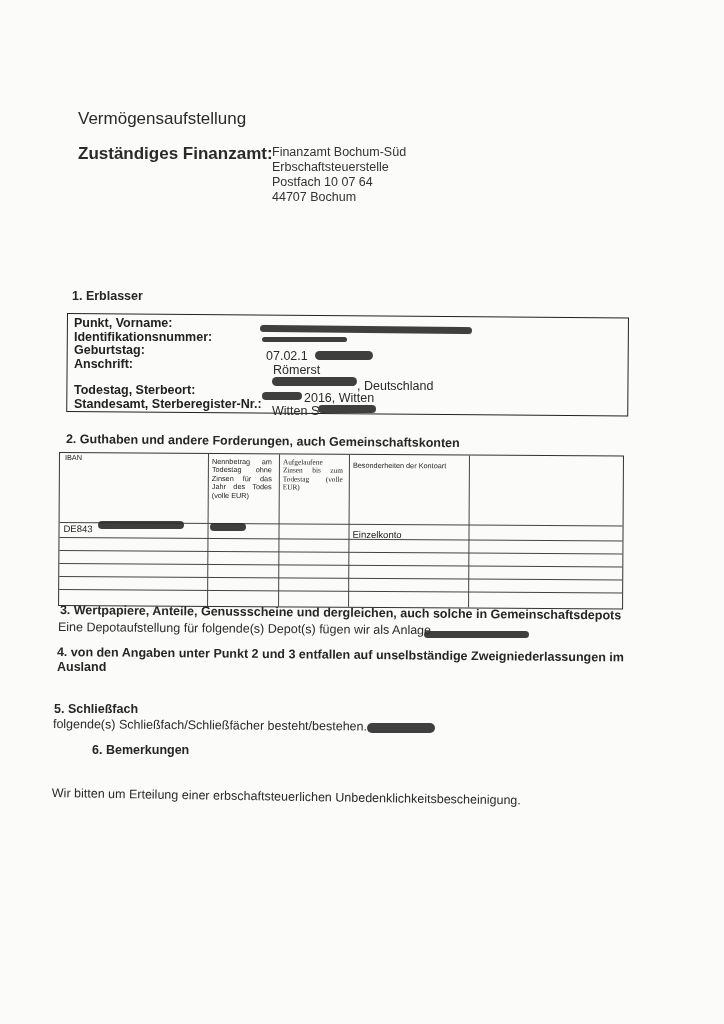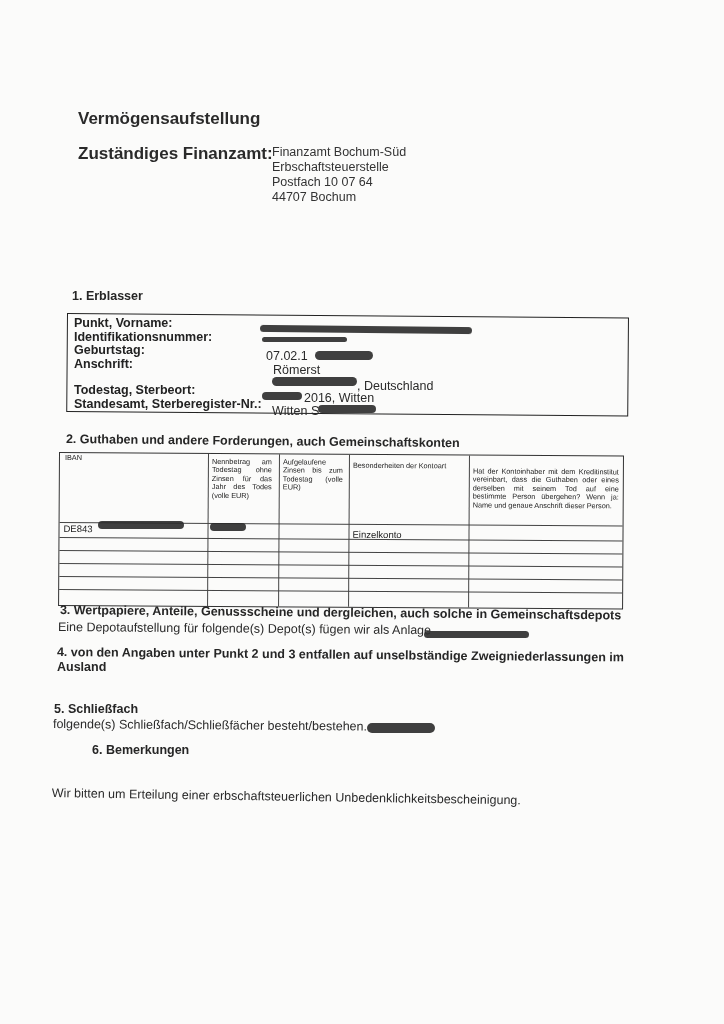--- a/index.html
+++ b/index.html
@@ -3,21 +3,21 @@
   <meta charset="utf-8">
   <style>
     html, body { margin: 0; padding: 0; }
     body {
       width: 724px; height: 1024px; position: relative; overflow: hidden;
       background: #fbfbfa;
       font-family: "Liberation Sans", sans-serif;
       color: #1e1e1e;
     }
     .abs { position: absolute; white-space: nowrap; }
-    .title { left: 78px; top: 109px; font-size: 17px; font-weight: bold; color: #2a2a2a; }
+    .title { left: 78px; top: 109px; font-size: 17px; font-weight: normal; color: #2a2a2a; }
     .fa-label { left: 78px; top: 144px; font-size: 17px; font-weight: bold; color: #2a2a2a; }
     .fa-lines { left: 231px; top: 145px; font-size: 12.5px; line-height: 15px; color: #333; margin-left: 41px; }
     .fa-lines div { white-space: nowrap; }
     .h { font-size: 12.5px; font-weight: bold; color: #262626; }
     .txt { font-size: 12.5px; color: #2a2a2a; }
 
     
     .box1 {
       position: absolute; left: 67px; top: 313px; width: 560px; height: 97px;
       border: 1.3px solid #222; transform: rotate(0.45deg); transform-origin: left top;
@@ -85,23 +85,22 @@
   <div class="col" style="left:409px;"></div>
   <div class="row" style="top:69px;"></div>
   <div class="row" style="top:84px;"></div>
   <div class="row" style="top:97px;"></div>
   <div class="row" style="top:110px;"></div>
   <div class="row" style="top:123px;"></div>
   <div class="row" style="top:136px;"></div>
 
   <div class="th" style="left:5px; top:1px; width:130px;">IBAN</div>
   <div class="th" style="left:152px; top:4px; width:60px;">Nennbetrag am Todestag ohne Zinsen für das Jahr des Todes (volle EUR)</div>
-  <div class="th" style="left:223px; top:4px; width:60px;">Aufgelaufene Zinsen bis zum Todestag (volle EUR)</div>
+  <div class="th" style="left:223px; top:4px; width:60px;font-family:Liberation Serif, serif;">Aufgelaufene Zinsen bis zum Todestag (volle EUR)</div>
   <div class="th" style="left:293px; top:7px; width:112px;">Besonderheiten der Kontoart</div>
-  <div class="th" style="left:413px; top:12px; width:146px;">Hat der Kontoinhaber mit dem Kreditinstitut vereinbart, dass die Guthaben oder eines derselben mit seinem Tod auf eine bestimmte Person übergehen? Wenn ja: Name und genaue Anschrift dieser Person.</div>
 
   <div class="cell" style="left:4px; top:70px;">DE843</div>
   <div class="cell" style="left:293px; top:74px;">Einzelkonto</div>
 </div>
 <div class="redact" style="left:98px; top:521px; width:86px; height:8px;"></div>
 <div class="redact" style="left:210px; top:523px; width:36px; height:8px;"></div>
 
 <div class="abs h" style="left:60px; top:603px; transform:rotate(0.55deg); transform-origin:left top;">3. Wertpapiere, Anteile, Genussscheine und dergleichen, auch solche in Gemeinschaftsdepots</div>
 <div class="abs txt" style="left:58px; top:620px; transform:rotate(0.5deg); transform-origin:left top;">Eine Depotaufstellung für folgende(s) Depot(s) fügen wir als Anlage</div>
 <div class="redact" style="left:424px; top:631px; width:105px; height:7px;"></div>

